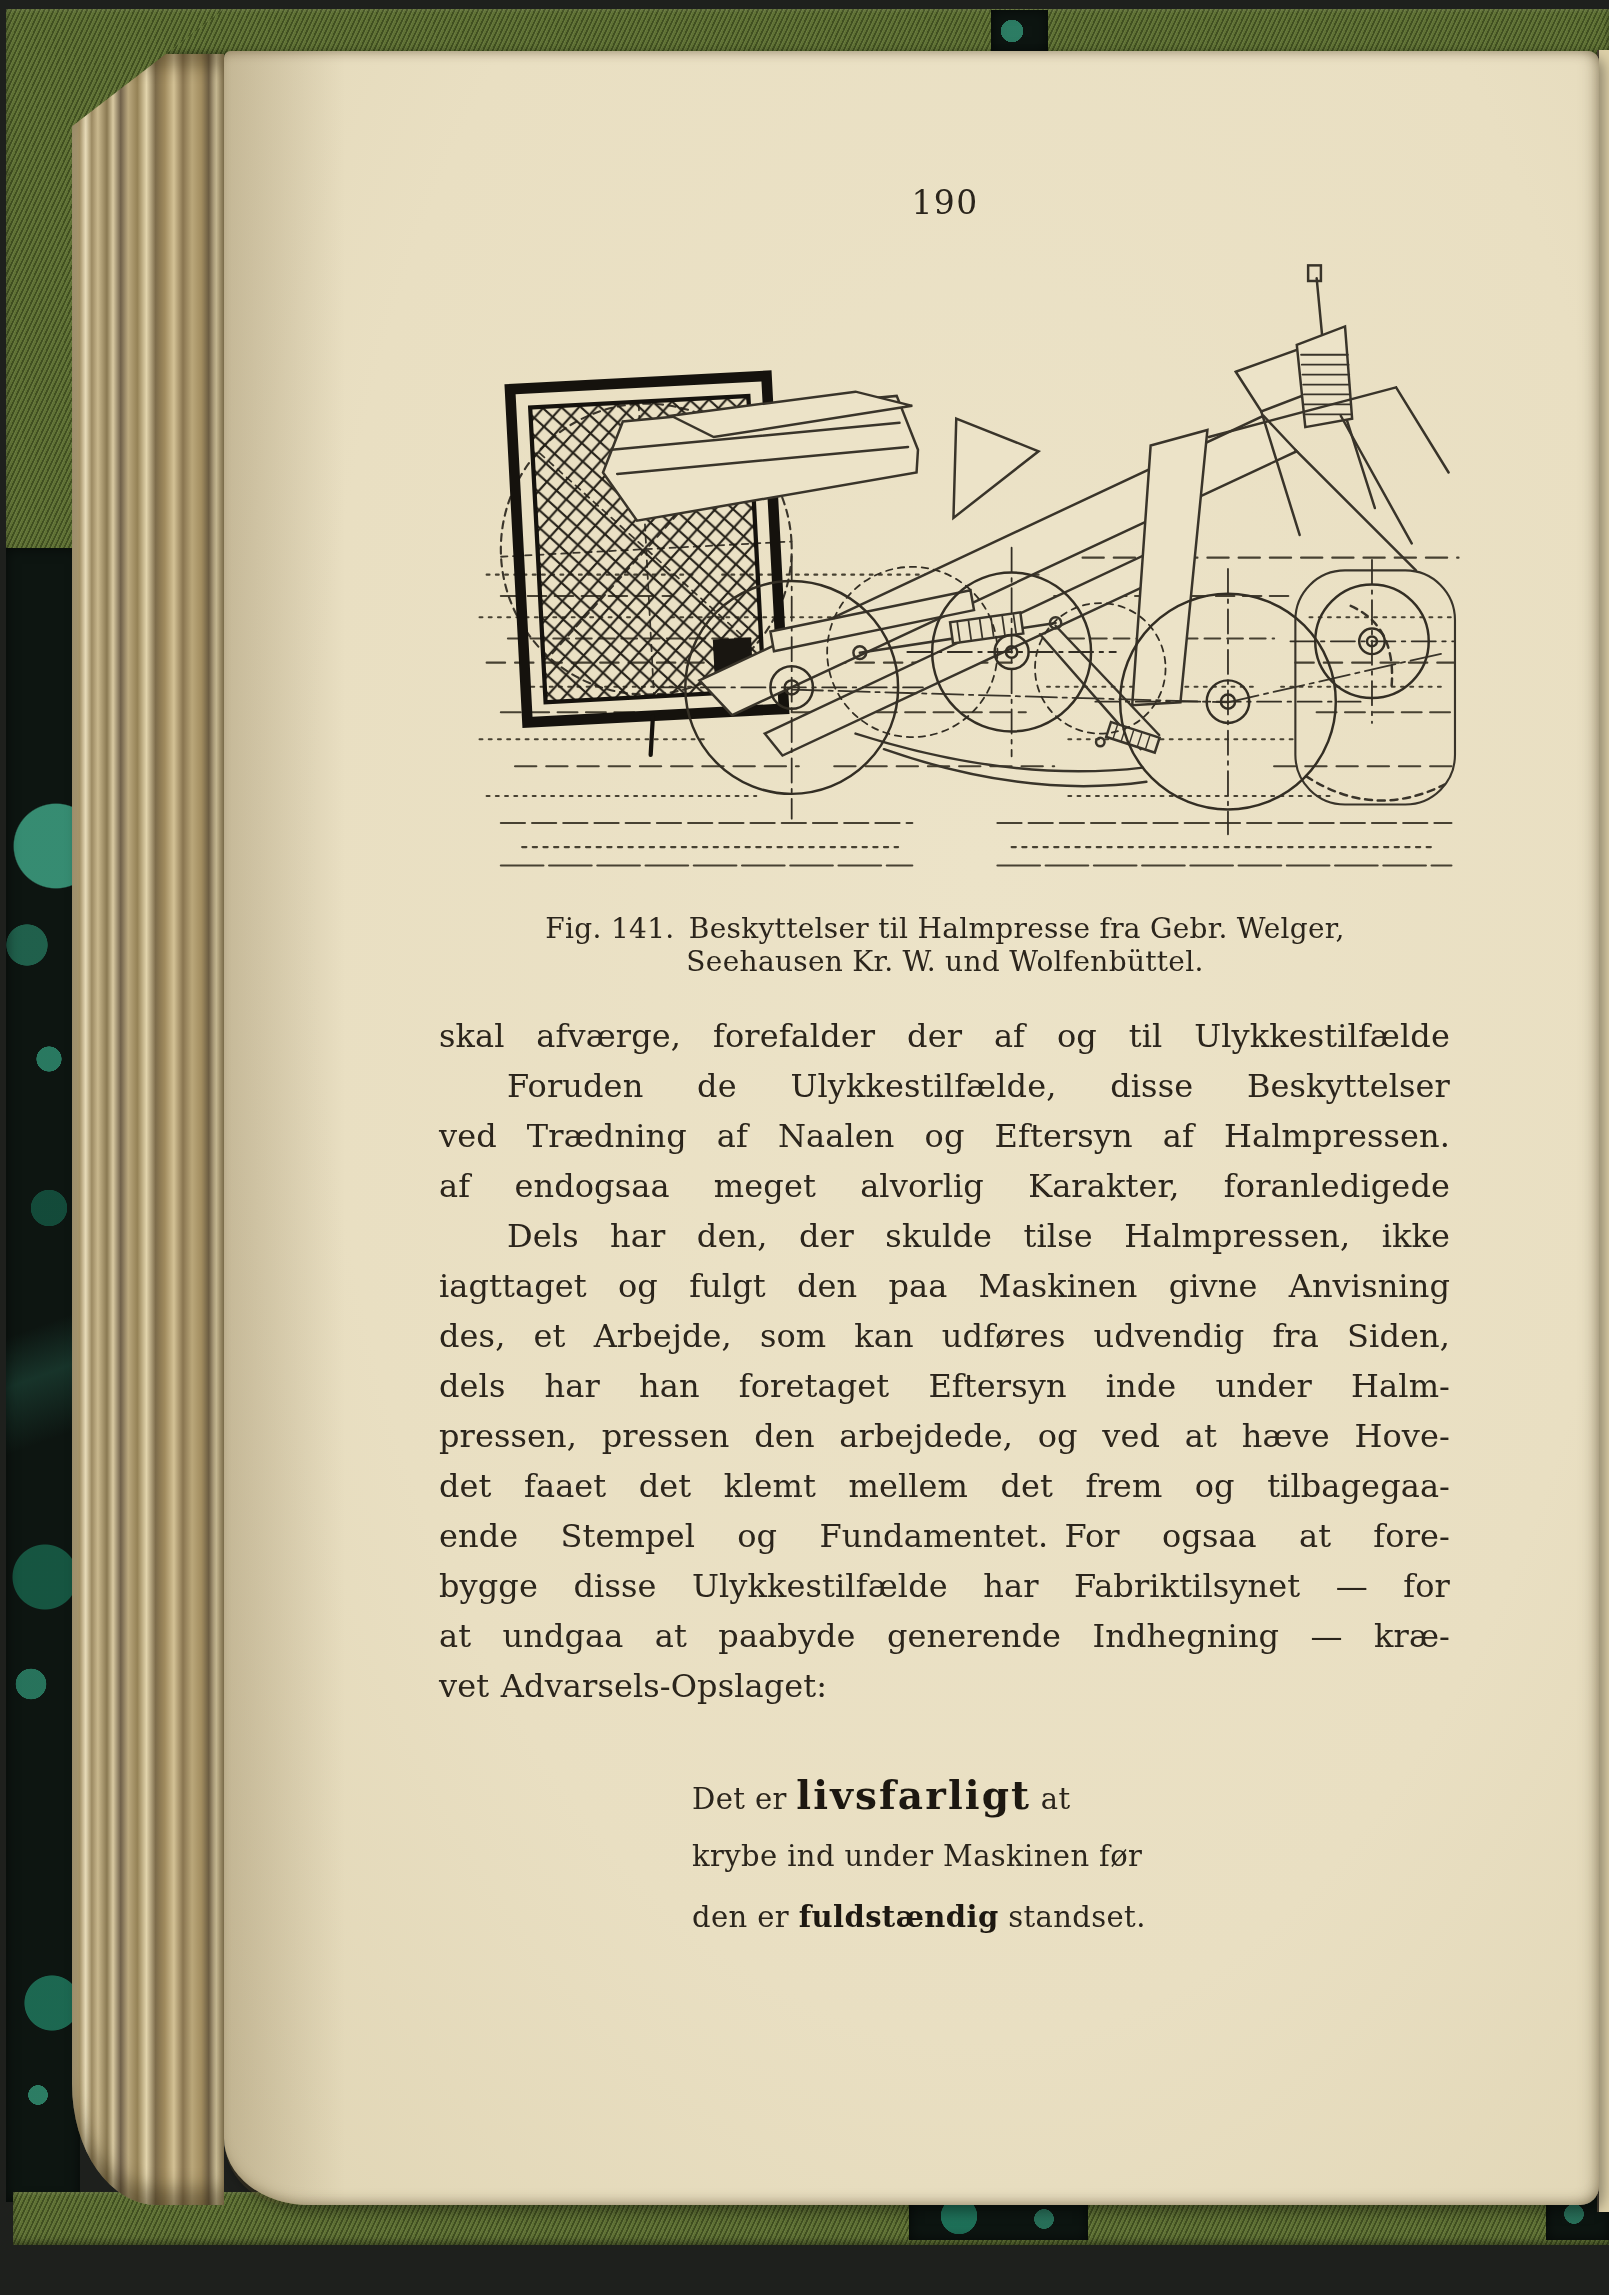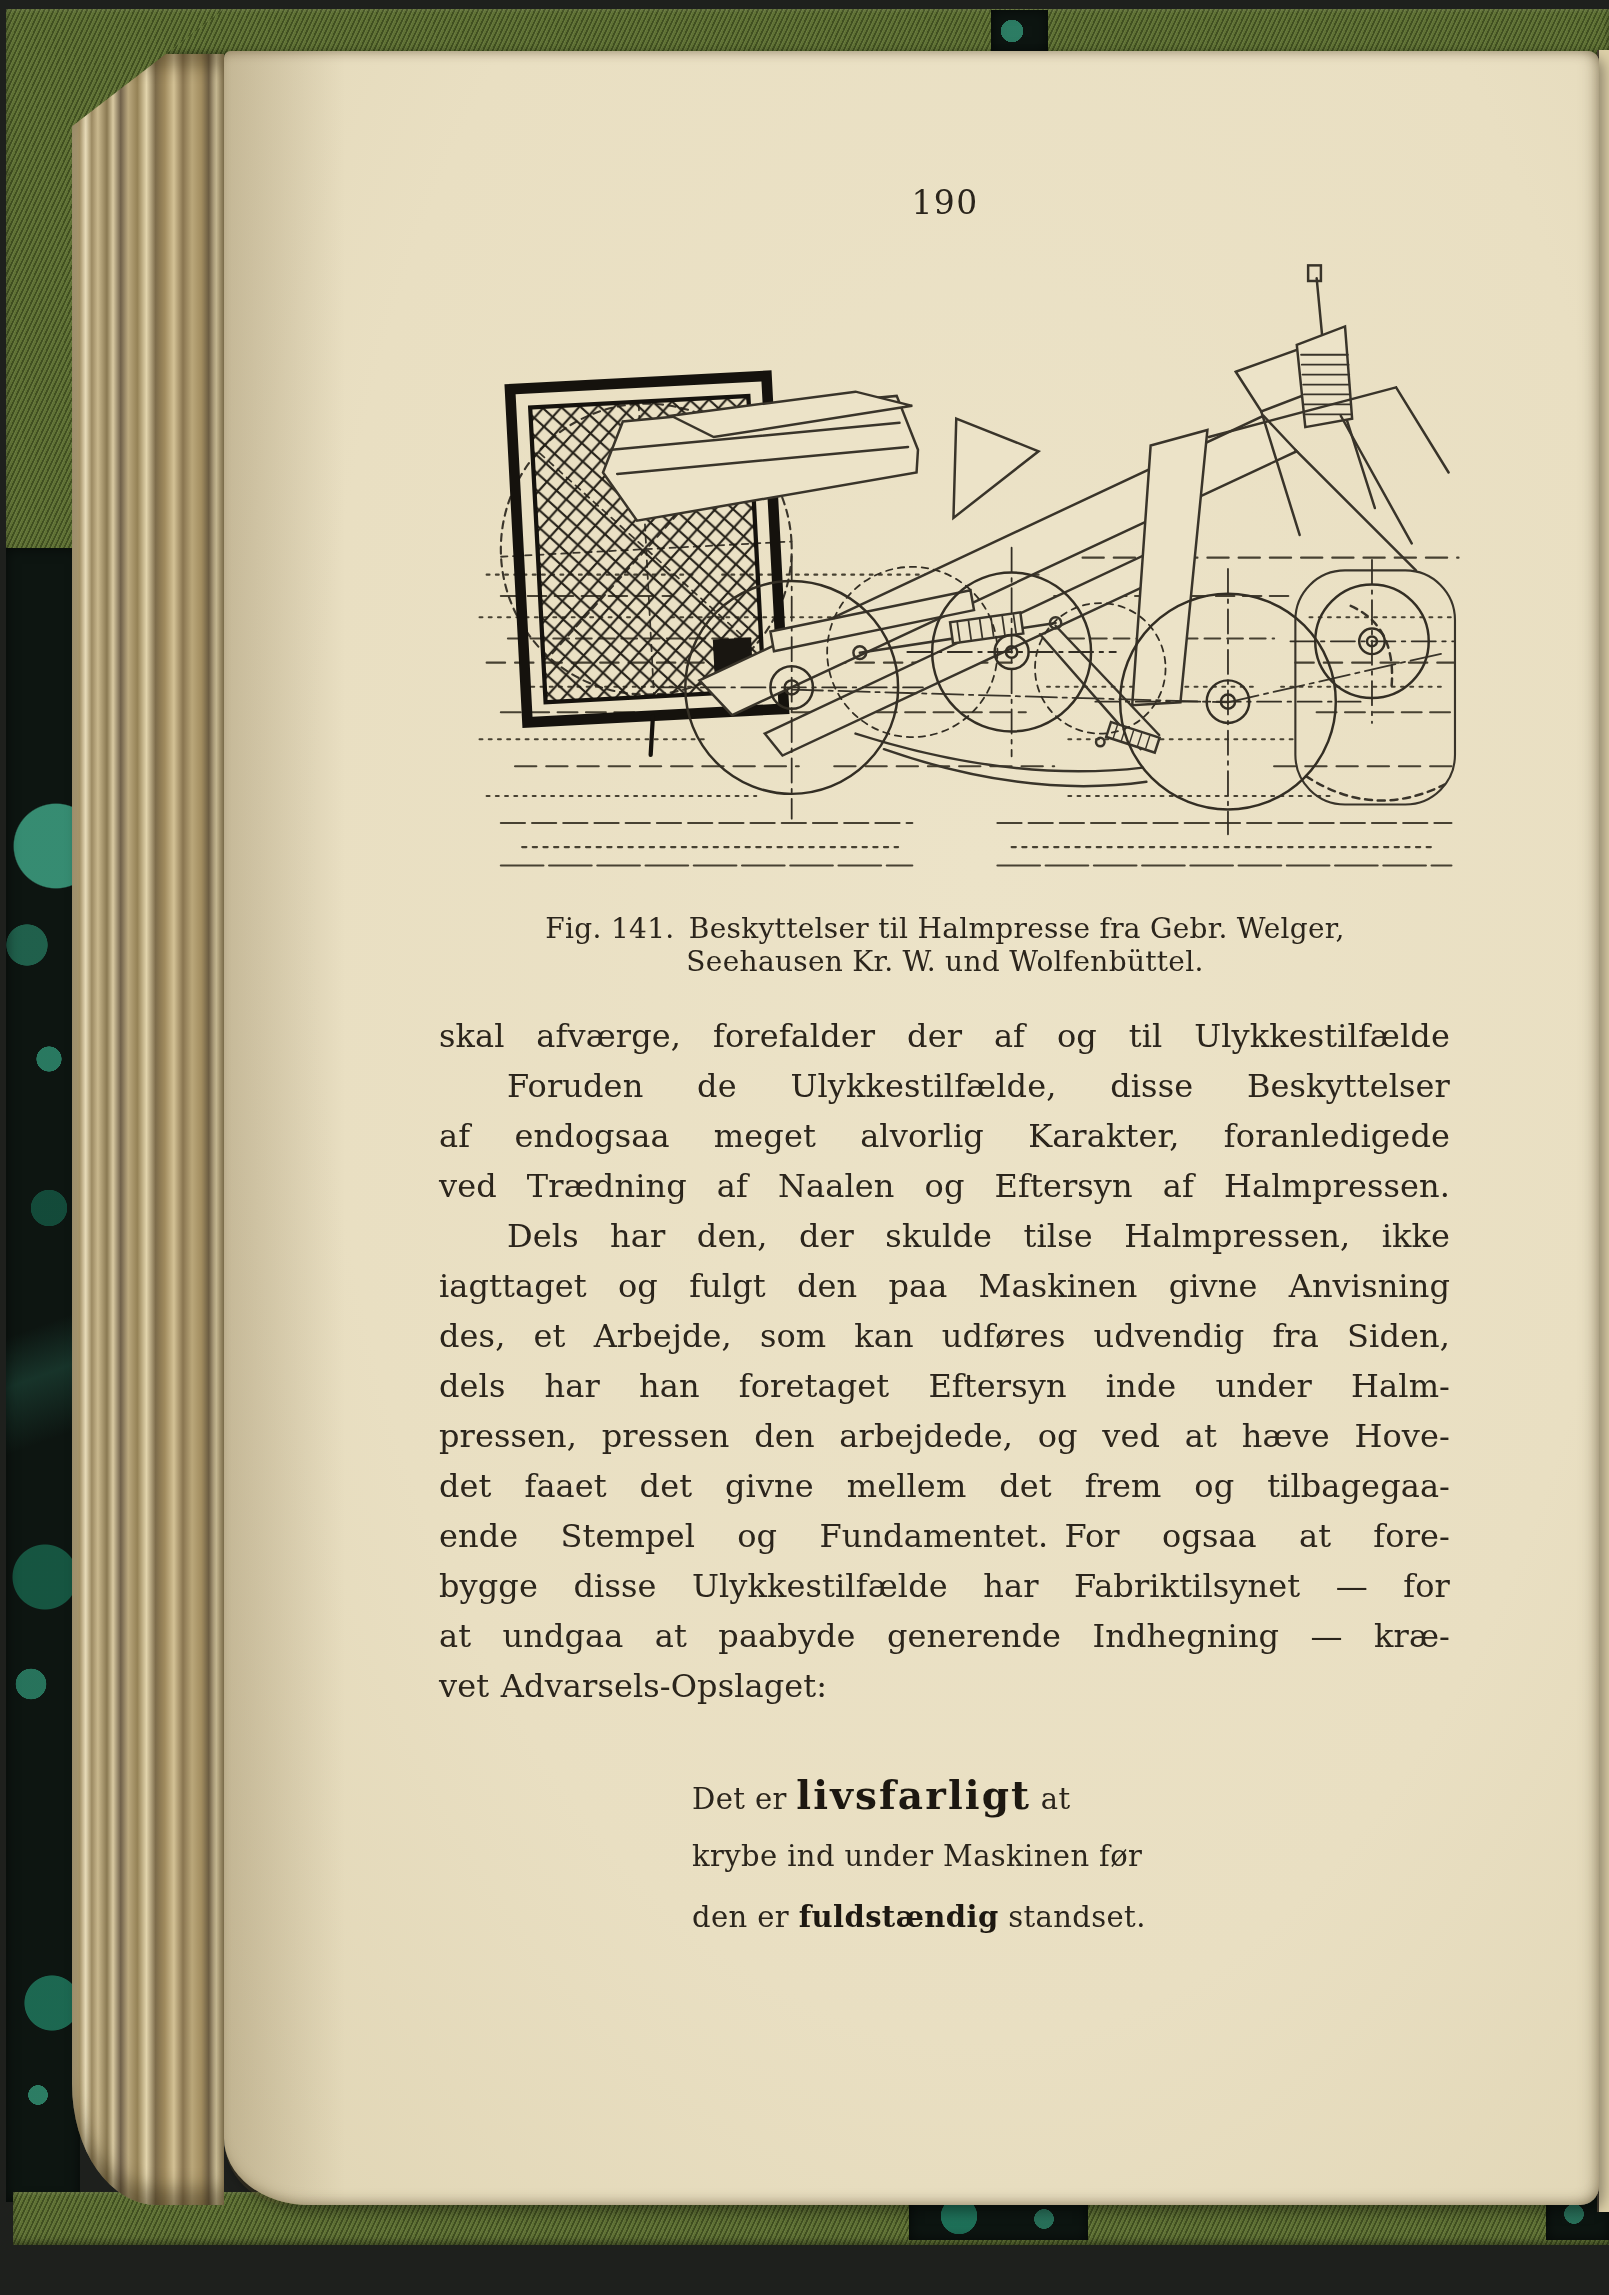--- a/index.html
+++ b/index.html
@@ -221,28 +221,28 @@
     </svg>
 
     <div class="centered caption">
       <div>Fig. 141. Beskyttelser til Halmpresse fra Gebr. Welger,</div>
       <div>Seehausen Kr. W. und Wolfenbüttel.</div>
     </div>
 
     <div class="body-text">
         <div class="bline">skal afværge, forefalder der af og til Ulykkestilfælde</div>
         <div class="bline indent">Foruden de Ulykkestilfælde, disse Beskyttelser</div>
+        <div class="bline">ved Trædning af Naalen og Eftersyn af Halmpressen.</div>
         <div class="bline">af endogsaa meget alvorlig Karakter, foranledigede</div>
-        <div class="bline">ved Trædning af Naalen og Eftersyn af Halmpressen.</div>
         <div class="bline indent">Dels har den, der skulde tilse Halmpressen, ikke</div>
         <div class="bline">iagttaget og fulgt den paa Maskinen givne Anvisning</div>
         <div class="bline">des, et Arbejde, som kan udføres udvendig fra Siden,</div>
         <div class="bline">dels har han foretaget Eftersyn inde under Halm-</div>
         <div class="bline">pressen, pressen den arbejdede, og ved at hæve Hove-</div>
-        <div class="bline">det faaet det givne mellem det frem og tilbagegaa-</div>
+        <div class="bline">det faaet det klemt mellem det frem og tilbagegaa-</div>
         <div class="bline">ende Stempel og Fundamentet. For ogsaa at fore-</div>
         <div class="bline">bygge disse Ulykkestilfælde har Fabriktilsynet — for</div>
         <div class="bline">at undgaa at paabyde generende Indhegning — kræ-</div>
         <div class="bline plast">vet Advarsels-Opslaget:</div>
       </div>
 
     <div class="warning">
         <div class="wline"><span>Det er </span><span class="wbig">livsfarligt</span><span> at</span></div>
         <div class="wline"><span>krybe ind under Maskinen før</span></div>
         <div class="wline"><span>den er </span><span class="wb">fuldstændig</span><span> standset.</span></div>

